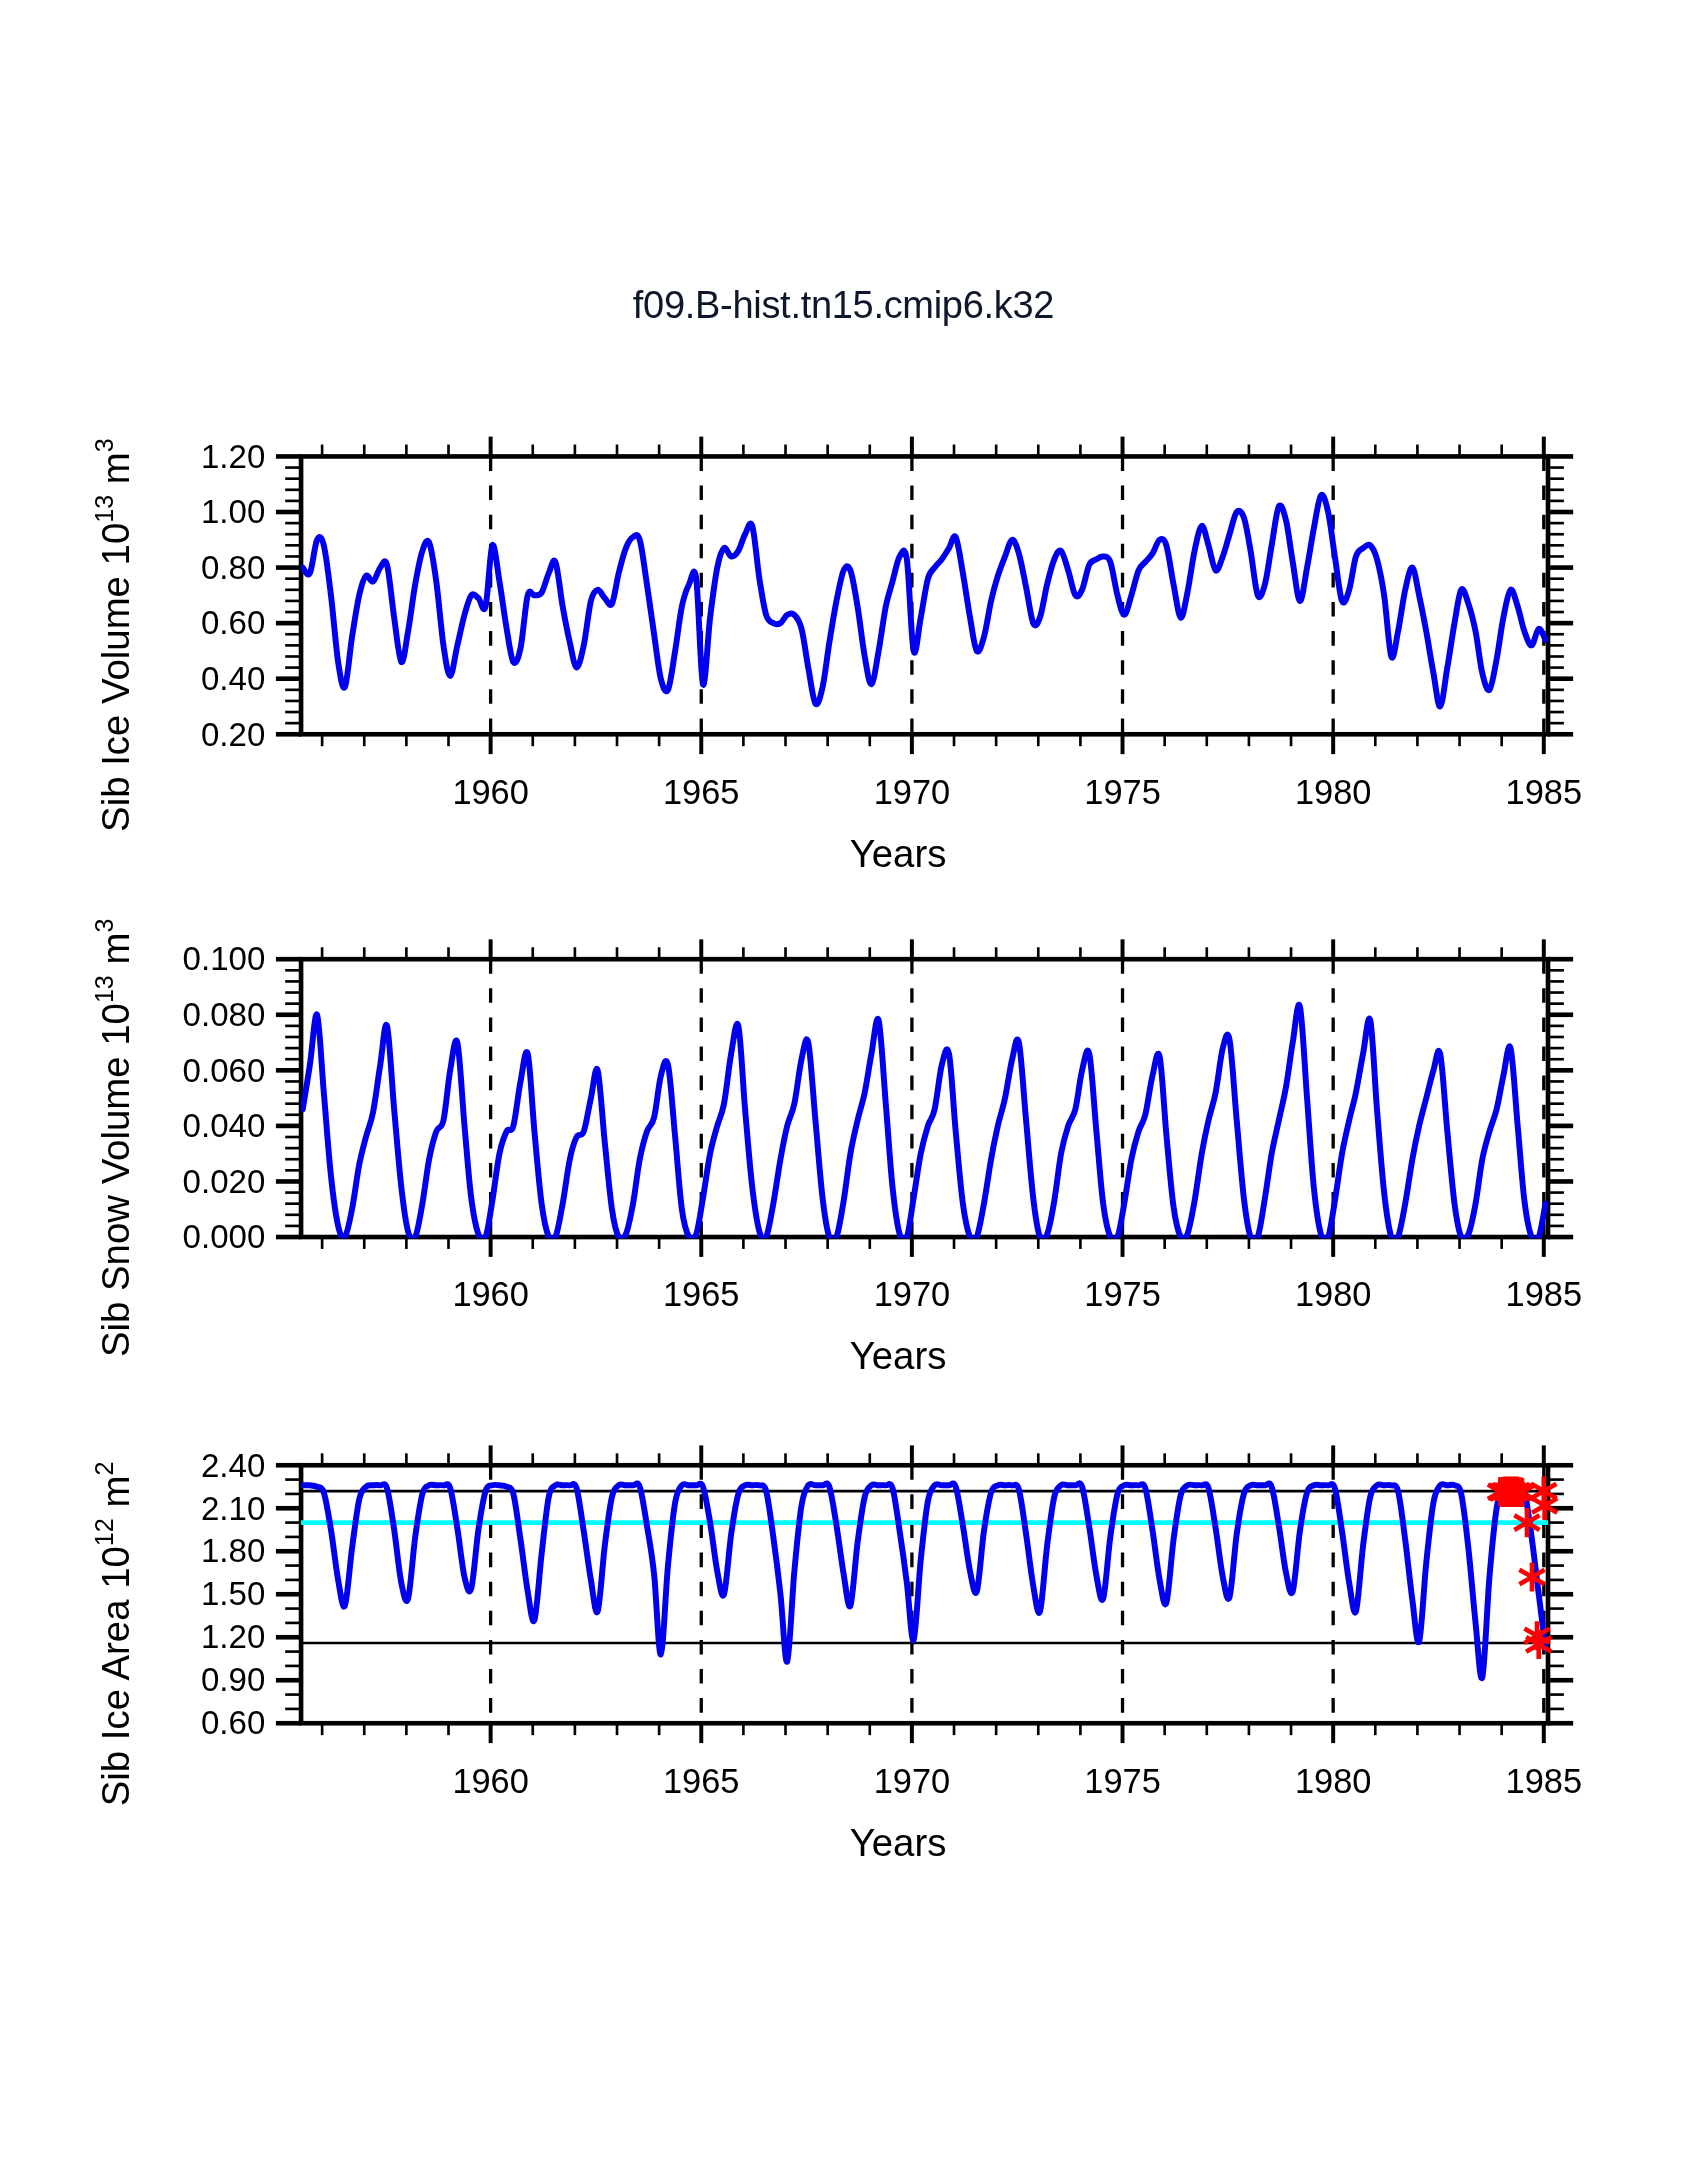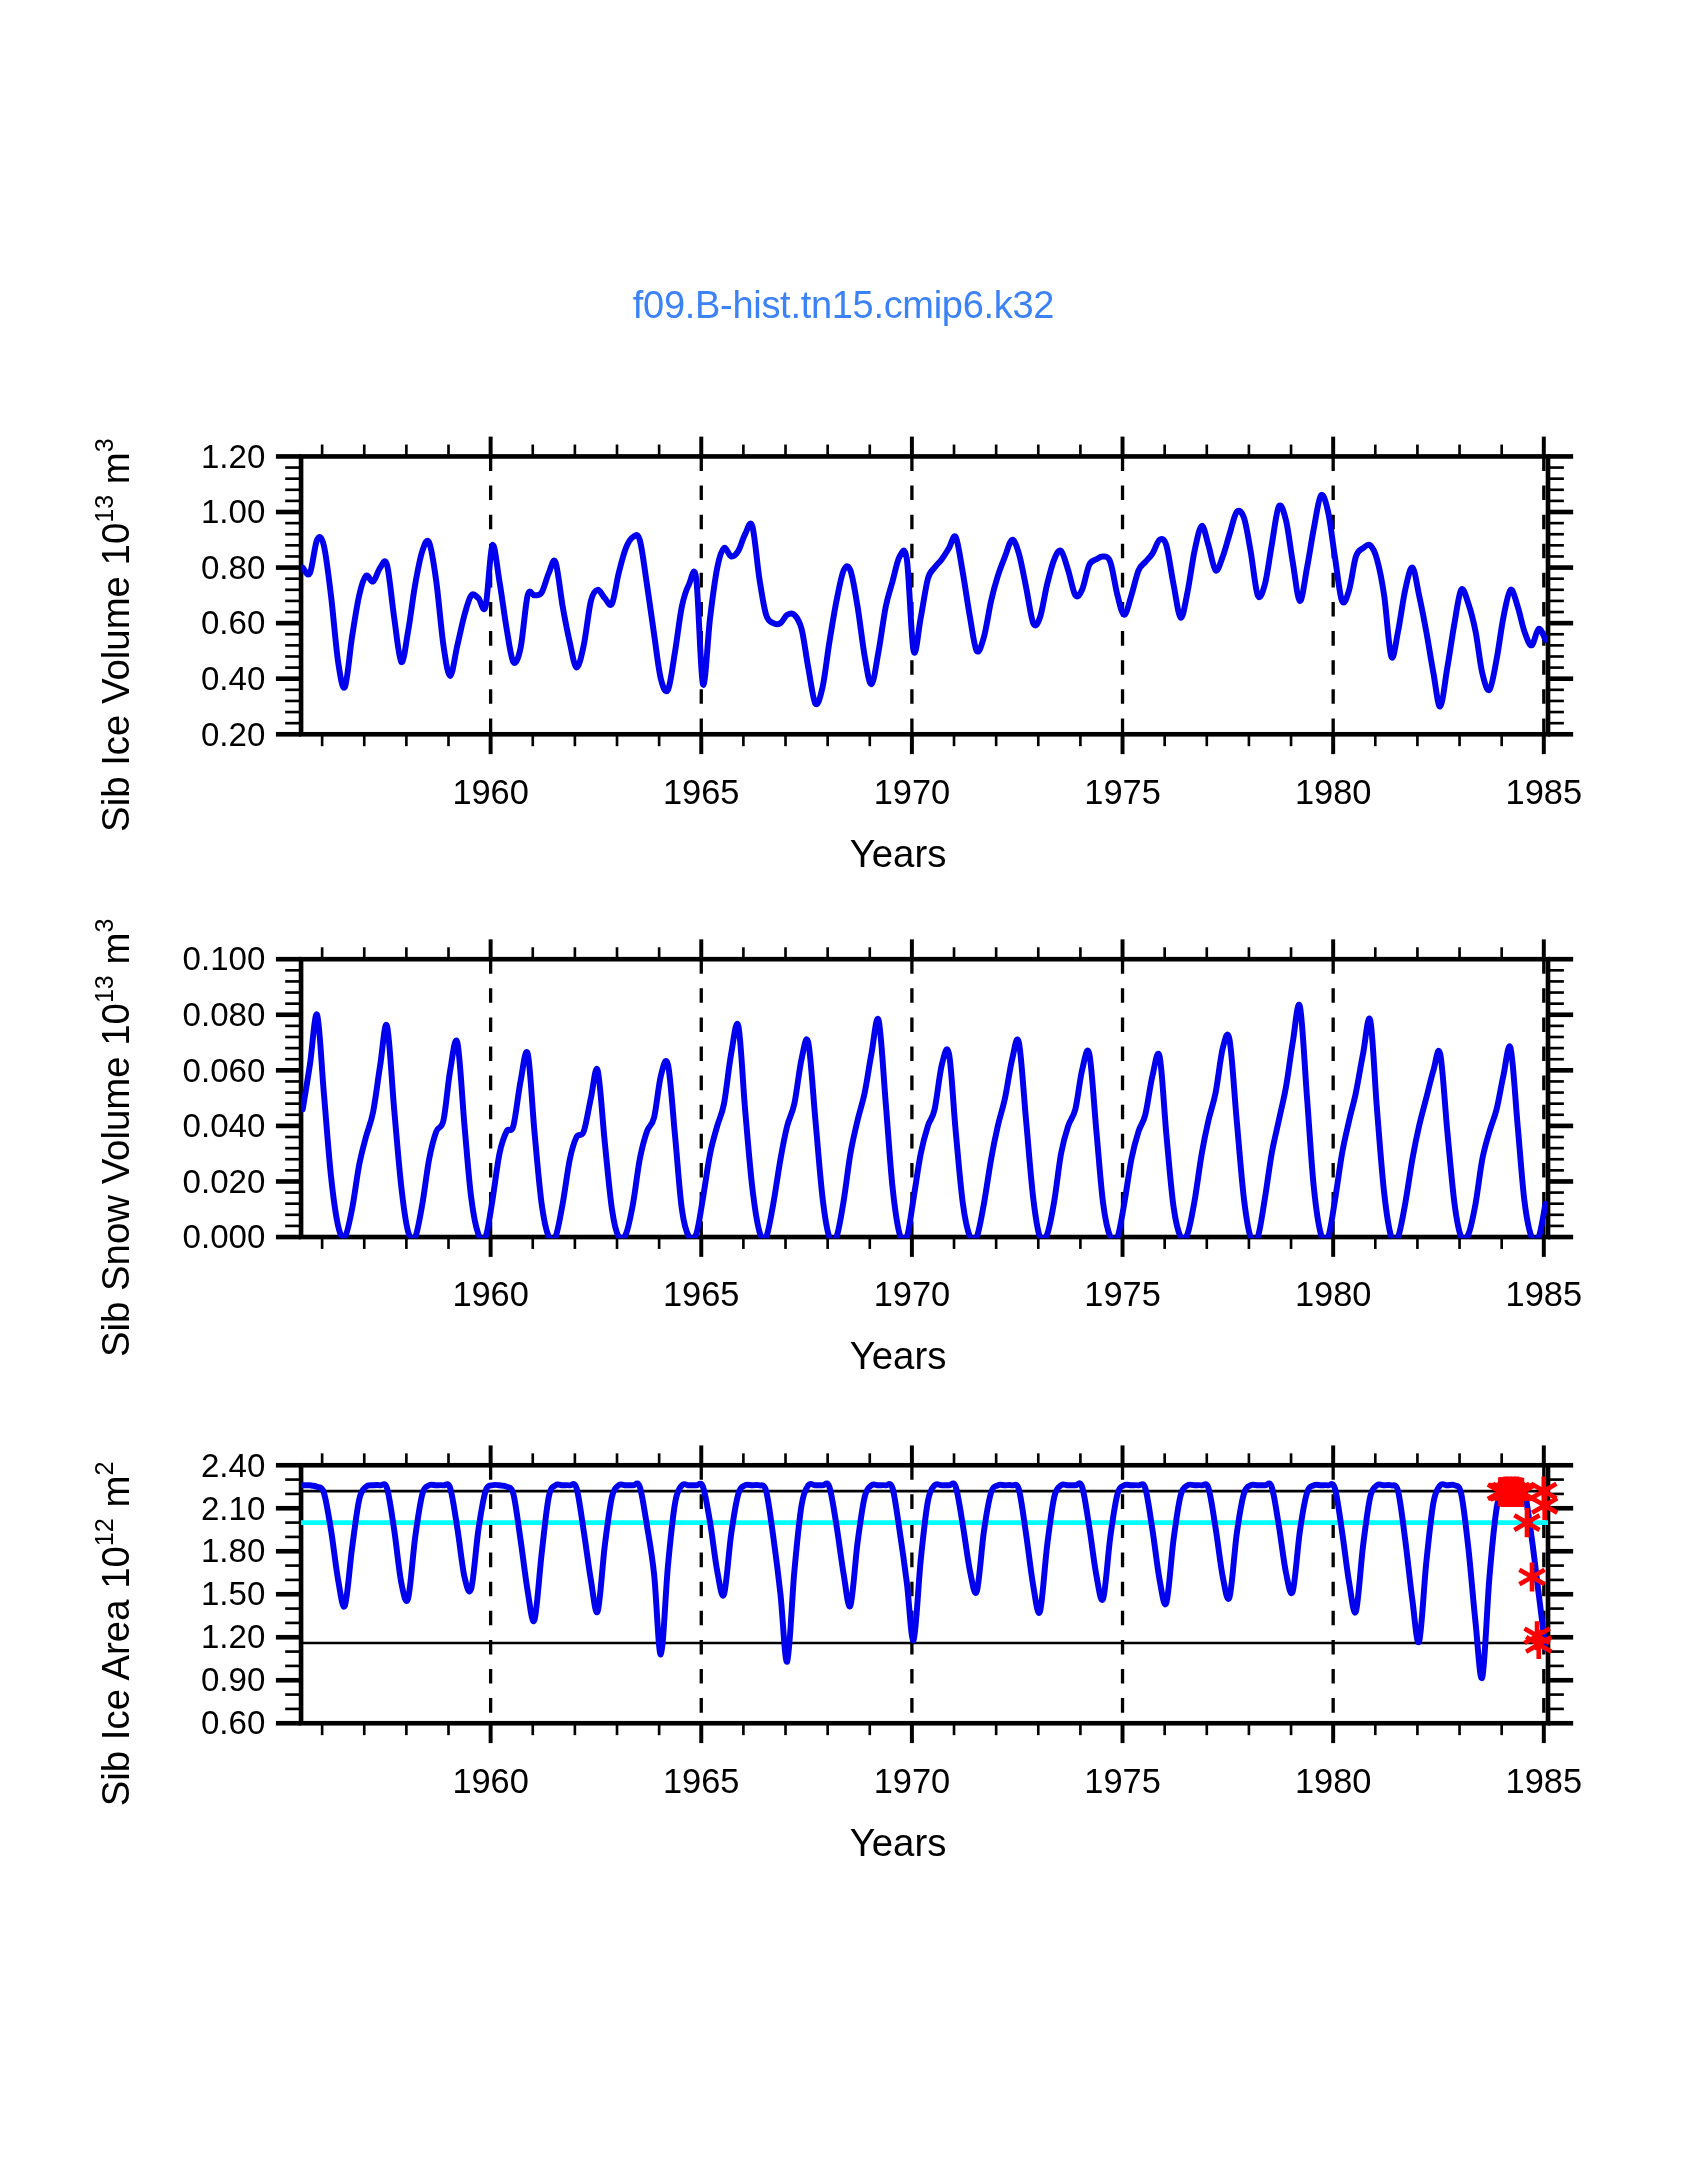--- a/index.html
+++ b/index.html
@@ -23,21 +23,21 @@
   }
   .fig-title {
     position: absolute;
     left: 0;
     top: 284px;
     width: 1687px;
     text-align: center;
     font-size: 38px;
     font-family: "Liberation Sans", sans-serif;
     letter-spacing: -0.3px;
-    color: #3b82f6;
+    color: #0f172a;
   }
   svg { display: block; }
   text { font-family: "Liberation Sans", sans-serif; fill: #000; }
 </style>
 </head>
 <body>
 
 <div id="figure">
 
   <div class="fig-title">f09.B-hist.tn15.cmip6.k32</div>

